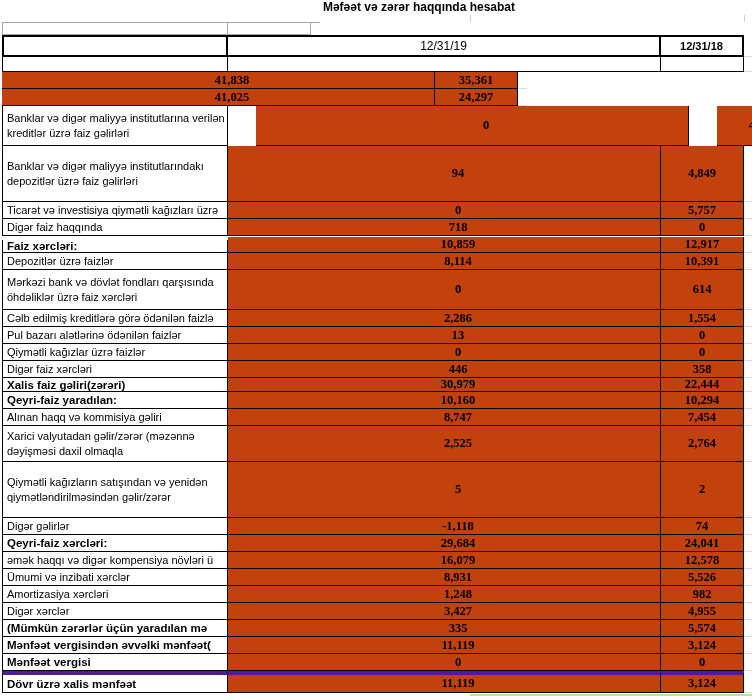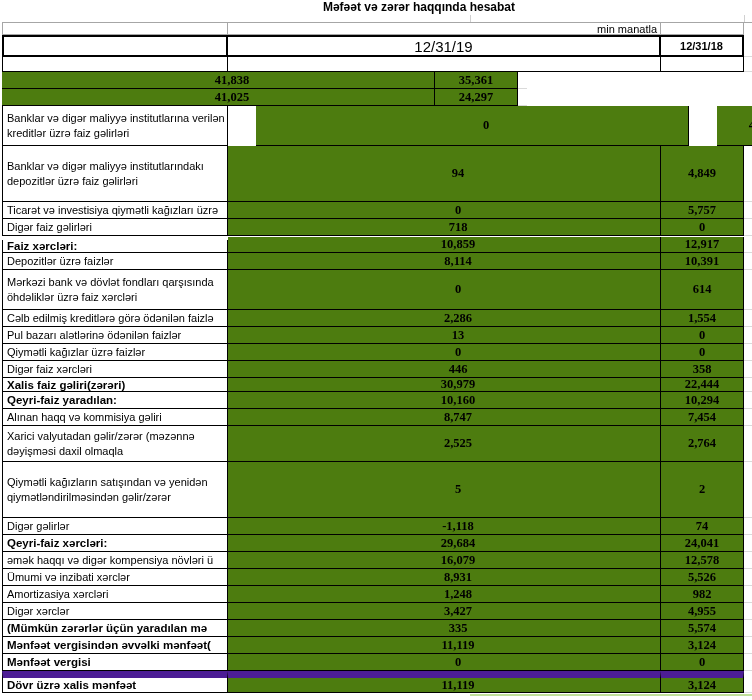--- a/index.html
+++ b/index.html
@@ -22,47 +22,46 @@
   .unitrow{height:13px;}
   .unitrow .cell{border-color:#a6a6a6;border-top:1px solid #a6a6a6;}
   .unitrow .ca{border-left:1px solid #a6a6a6;}
   .unitrow .cb{justify-content:flex-end;padding:0 3px 0 0;
       font-family:"Liberation Sans",sans-serif;font-weight:normal;font-size:11px;}
   .unitrow .cd{border-bottom:none;}
   
   .hdrrow{height:22px;}
   .hdrrow .cell{border-top:2px solid #000;border-bottom:2px solid #000;border-right:2px solid #000;}
   .hdrrow .ca{border-left:2px solid #000;}
-  .hdrrow .cb{font-family:"Liberation Sans",sans-serif;font-weight:normal;font-size:15px;
+  .hdrrow .cb{font-family:"Liberation Sans",sans-serif;font-weight:normal;font-size:12px;
       justify-content:center;padding-left:0;}
   .hdrrow .cc{font-family:"Liberation Sans",sans-serif;font-weight:bold;font-size:11px;}
   .hdrrow .cd{border-top:none;border-bottom:1px solid #dadada;border-right:none;}
   .emptyrow{height:15px;}
   
-  .datarow .cb,.datarow .cc{background:#4d7c0f;}
+  .datarow .cb,.datarow .cc{background:#c2410c;}
   .row.bold .ca{font-weight:bold;font-size:11.5px;}
   .row.wrap .ca{white-space:normal;line-height:15px;}
-  .row.top2 .ca,.row.top2 .cb,.row.top2 .cc{border-top:7px solid #4c1d95;}
+  .row.top2 .ca,.row.top2 .cb,.row.top2 .cc{border-top:4px solid #4c1d95;}
   .greenline{position:absolute;left:470px;top:694px;width:282px;height:2px;background:#bfe099;}
 </style>
 </head>
 <body>
 
 <div class="sheet">
 
   <div class="title">Məfəət və zərər haqqında hesabat</div>
 
   <div class="gridtick" style="left:470px"></div>
   <div class="gridtick" style="left:744px"></div>
 
   <div class="tbl">
 
     <div class="row unitrow">
       <div class="cell ca"></div>
-      <div class="cell cb">min manatla</div>
       <div class="cell cc"></div>
       <div class="cell cd"></div>
     </div>
 
     <div class="row hdrrow">
       <div class="cell ca"></div>
       <div class="cell cb">12/31/19</div>
       <div class="cell cc">12/31/18</div>
       <div class="cell cd"></div>
     </div>
@@ -97,21 +96,21 @@
     <div class="cell cc">4,849</div>
     <div class="cell cd"></div>
   </div>
         <div class="row datarow" style="height: 17px;">
     <div class="cell ca">Ticarət və investisiya qiymətli kağızları üzrə</div>
     <div class="cell cb">0</div>
     <div class="cell cc">5,757</div>
     <div class="cell cd"></div>
   </div>
         <div class="row datarow" style="height: 17px;">
-    <div class="cell ca">Digər faiz gəlirləri</div>
+    <div class="cell ca">Digər faiz haqqında</div>
     <div class="cell cb">718</div>
     <div class="cell cc">0</div>
     <div class="cell cd"></div>
   </div>
         <div class="row datarow bold" style="height: 17px; align-items: flex-end;">
     <div class="cell ca">Faiz xərcləri:</div>
     <div class="cell cb">10,859</div>
     <div class="cell cc">12,917</div>
     <div class="cell cd"></div>
   </div>

